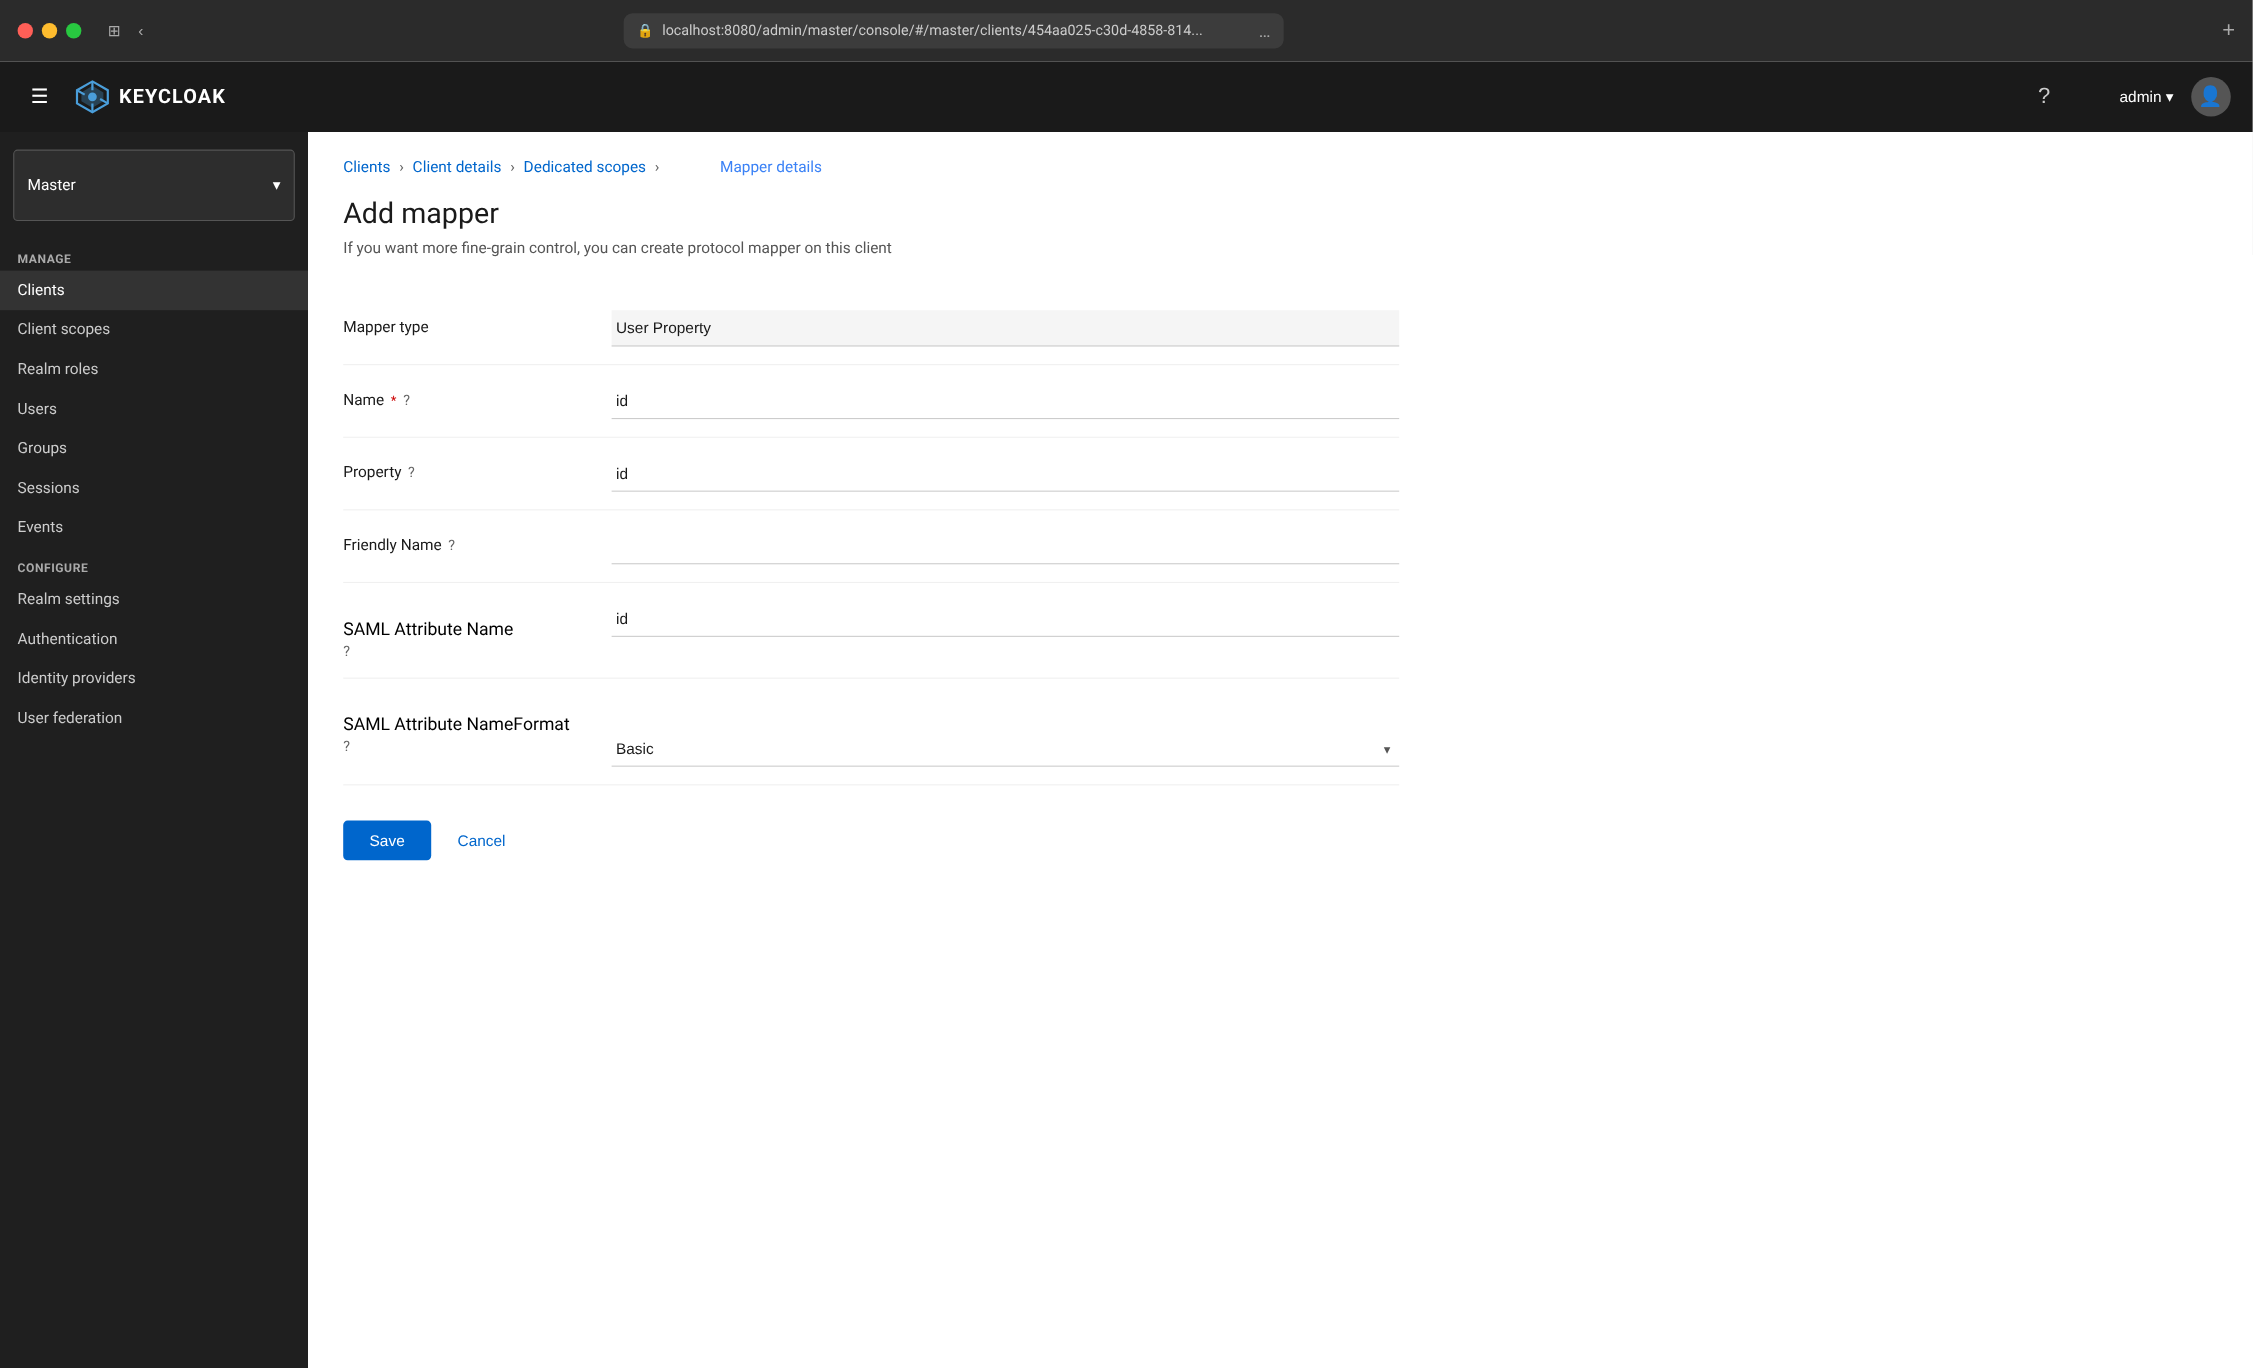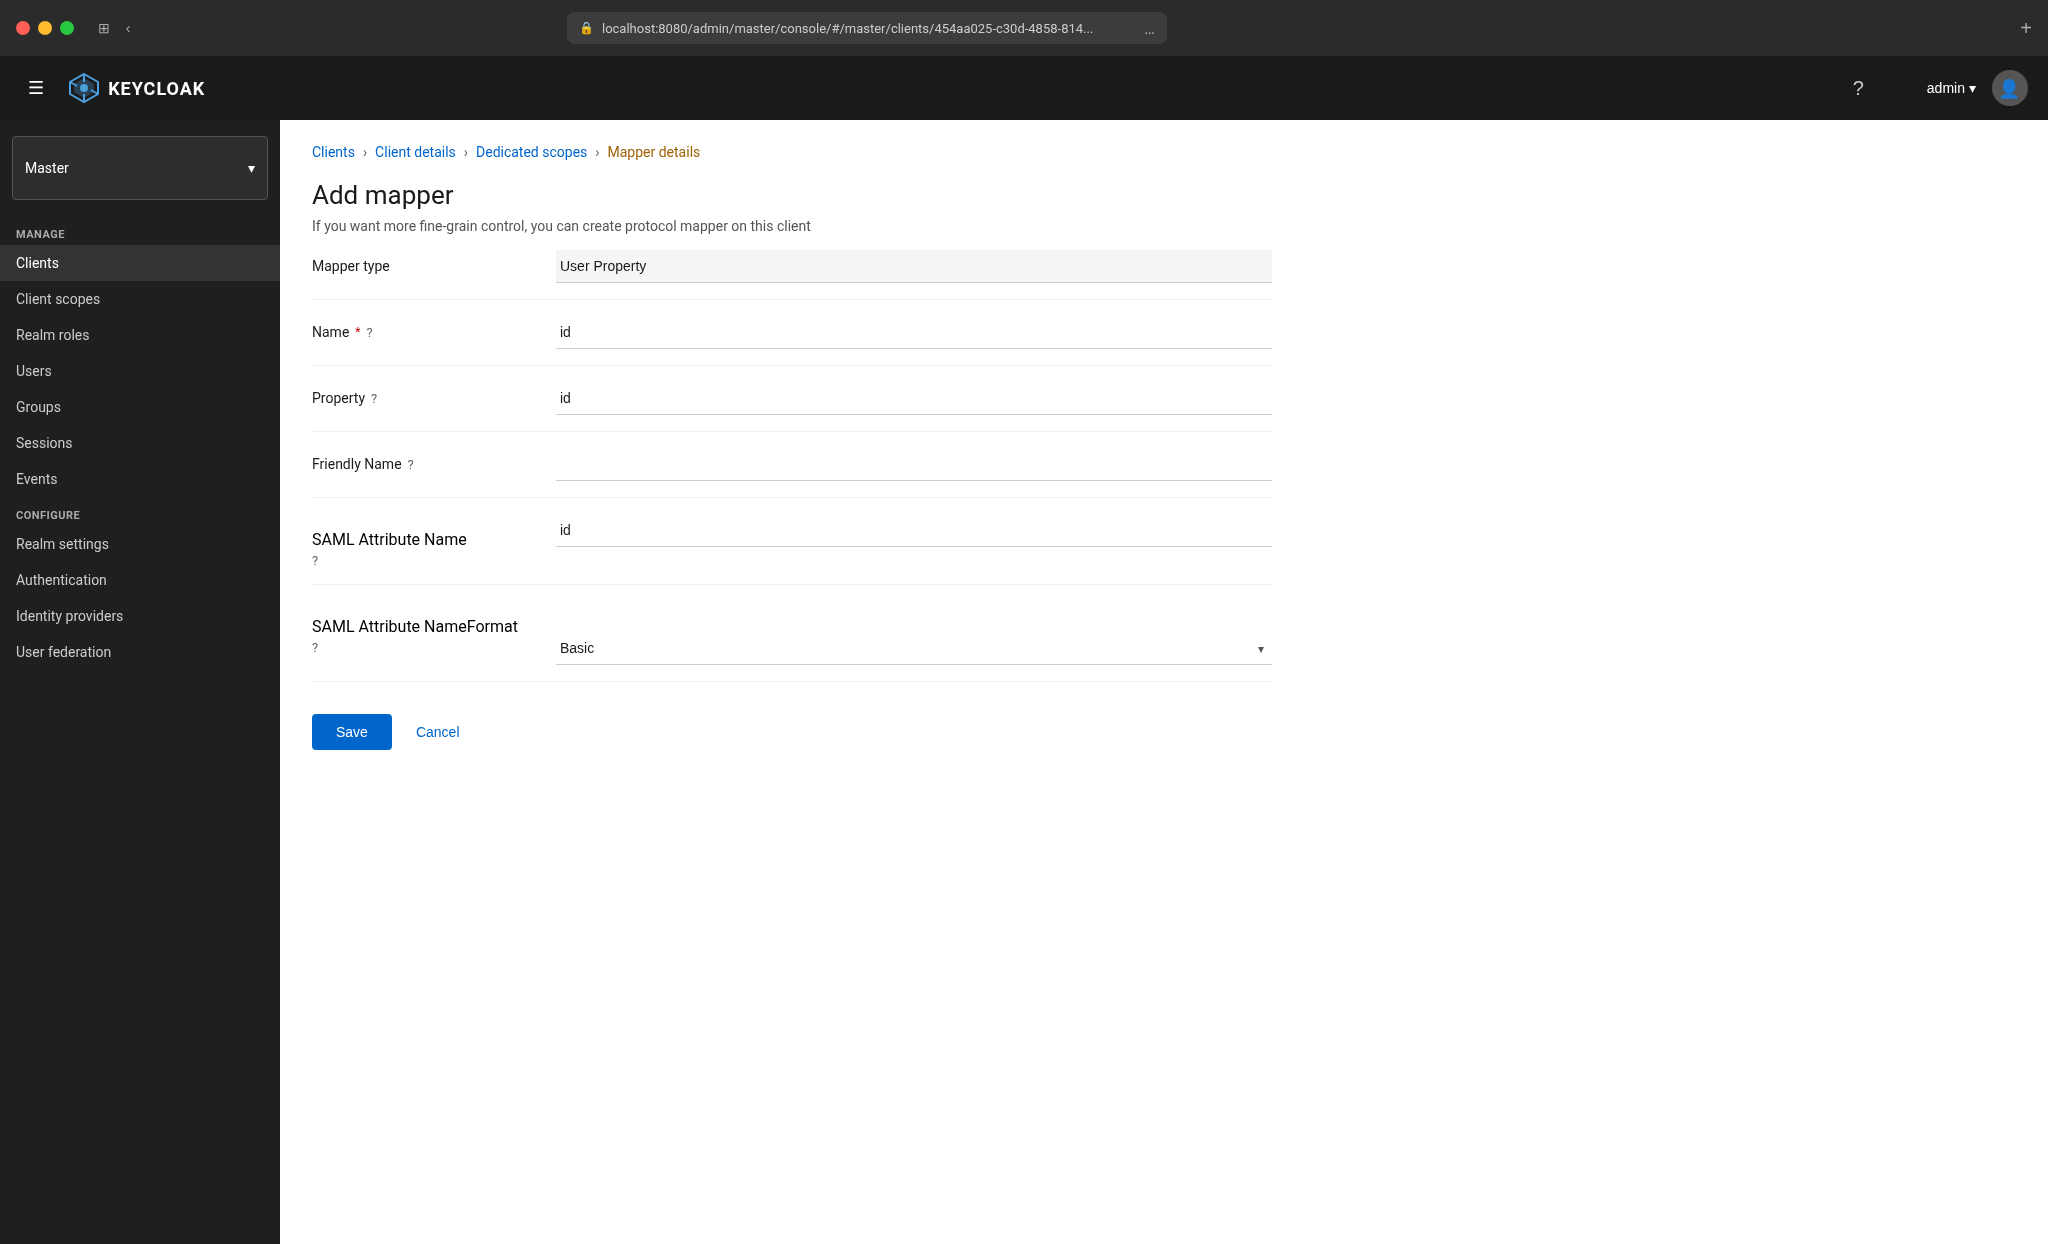--- a/index.html
+++ b/index.html
@@ -124,32 +124,33 @@
     
     .breadcrumb {
       display: flex;
       align-items: center;
       gap: 8px;
       font-size: 14px;
       margin-bottom: 20px;
     }
     .breadcrumb-link { color: #0066cc; text-decoration: none; cursor: pointer; }
     .breadcrumb-sep { color: #666; }
-    .breadcrumb-current { color: #a16207; }
+    .breadcrumb-current { color: #3b82f6; margin-left: 47px; }
 
     
     .page-title {
       font-size: 26px;
       font-weight: 400;
       color: #1a1a1a;
       margin-bottom: 8px;
     }
     .page-subtitle {
       font-size: 14px;
       color: #555;
+      margin-bottom: 32px;
     }
 
     
     .form-section {
       max-width: 960px;
     }
     .form-row {
       display: flex;
       align-items: flex-start;
       padding: 16px 0;

